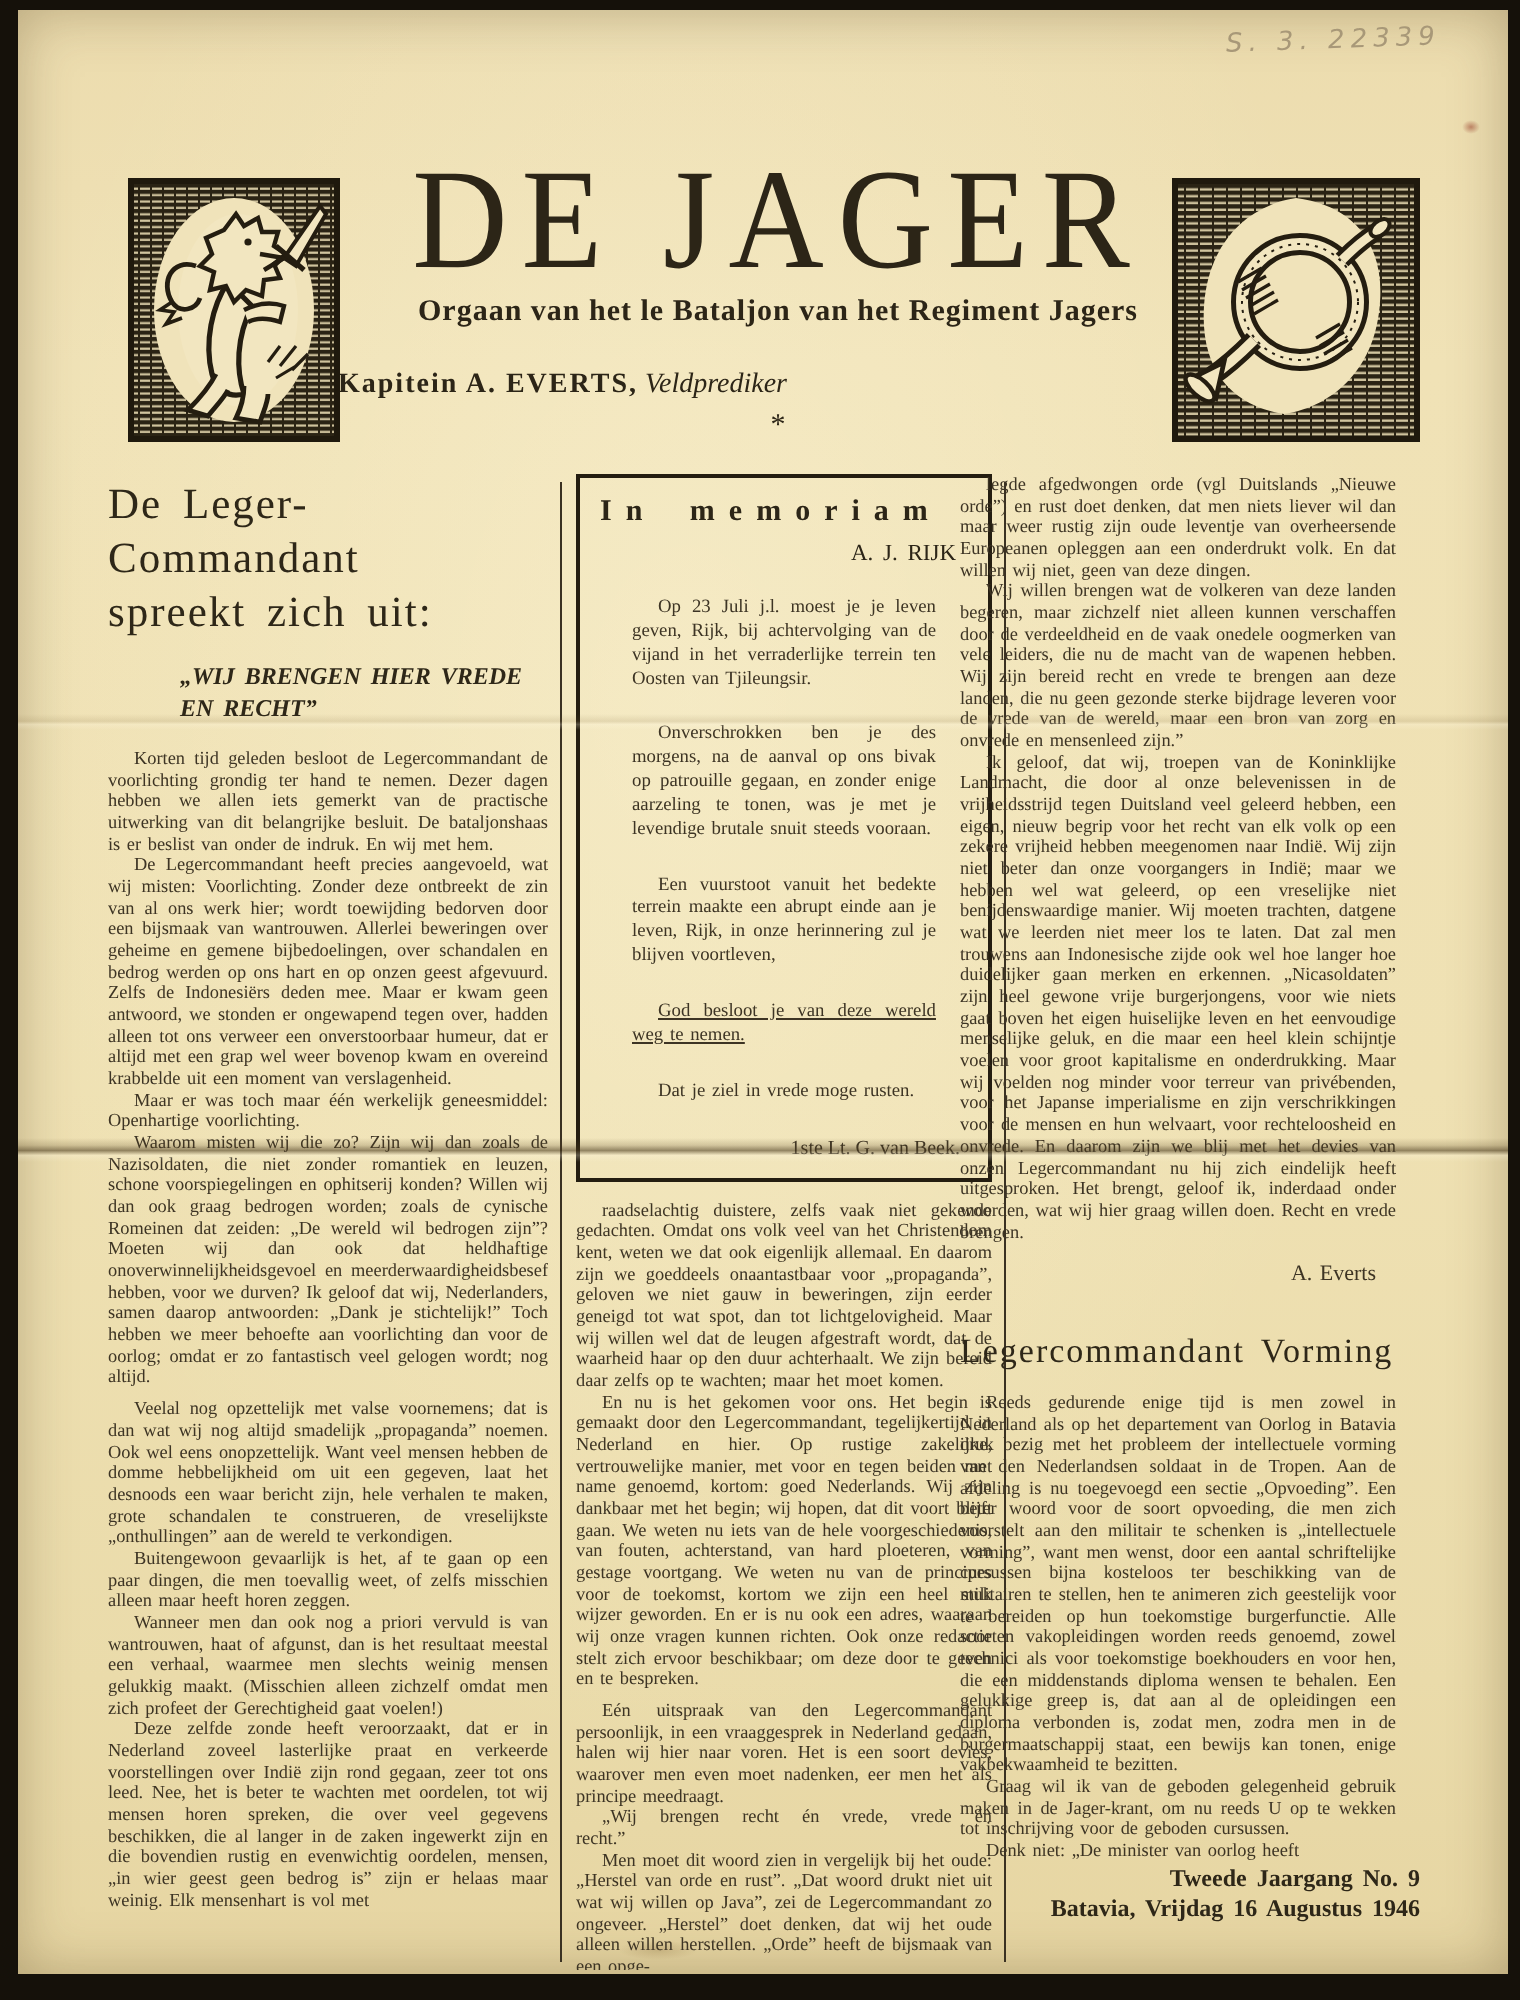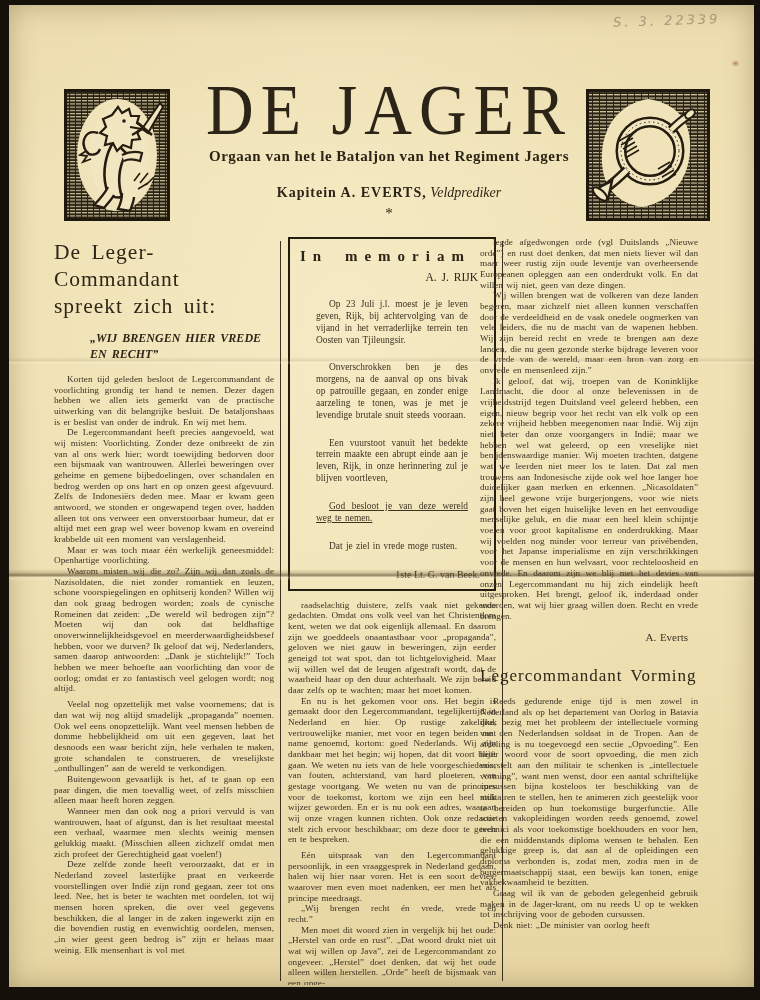--- a/index.html
+++ b/index.html
@@ -43,21 +43,21 @@
   }
   .subtitle{
     position:absolute;left:120px;top:143px;width:520px;text-align:center;
     font-size:15px;font-weight:bold;color:#2c2517;letter-spacing:.5px;
   }
   .ed-label{
     position:absolute;left:160px;top:165px;width:440px;text-align:center;
     font-size:12px;font-style:italic;letter-spacing:4px;color:#332b1d;
   }
   .ed-name{
-    position:absolute;left:160px;top:180px;width:440px;text-align:center;
+    position:absolute;left:160px;top:180px;width:440px;
     font-size:14px;color:#2c2517;
   }
   .ed-name b{letter-spacing:1px;}
   .ed-name i{font-weight:normal;}
   .ornament{
     position:absolute;left:160px;top:200px;width:440px;text-align:center;
     font-size:15px;color:#2c2517;
   }
 
   
@@ -219,18 +219,22 @@
     <p>legde afgedwongen orde (vgl Duitslands „Nieuwe orde”) en rust doet denken, dat men niets liever wil dan maar weer rustig zijn oude leventje van overheersende Europeanen opleggen aan een onderdrukt volk. En dat willen wij niet, geen van deze dingen.</p>
     <p>Wij willen brengen wat de volkeren van deze landen begeren, maar zichzelf niet alleen kunnen verschaffen door de verdeeldheid en de vaak onedele oogmerken van vele leiders, die nu de macht van de wapenen hebben. Wij zijn bereid recht en vrede te brengen aan deze landen, die nu geen gezonde sterke bijdrage leveren voor de vrede van de wereld, maar een bron van zorg en onvrede en mensenleed zijn.”</p>
     <p>Ik geloof, dat wij, troepen van de Koninklijke Landmacht, die door al onze belevenissen in de vrijheidsstrijd tegen Duitsland veel geleerd hebben, een eigen, nieuw begrip voor het recht van elk volk op een zekere vrijheid hebben meegenomen naar Indië. Wij zijn niet beter dan onze voorgangers in Indië; maar we hebben wel wat geleerd, op een vreselijke niet benijdenswaardige manier. Wij moeten trachten, datgene wat we leerden niet meer los te laten. Dat zal men trouwens aan Indonesische zijde ook wel hoe langer hoe duidelijker gaan merken en erkennen. „Nicasoldaten” zijn heel gewone vrije burgerjongens, voor wie niets gaat boven het eigen huiselijke leven en het eenvoudige menselijke geluk, en die maar een heel klein schijntje voelen voor groot kapitalisme en onderdrukking. Maar wij voelden nog minder voor terreur van privébenden, voor het Japanse imperialisme en zijn verschrikkingen voor de mensen en hun welvaart, voor rechteloosheid en onvrede. En daarom zijn we blij met het devies van onzen Legercommandant nu hij zich eindelijk heeft uitgesproken. Het brengt, geloof ik, inderdaad onder woorden, wat wij hier graag willen doen. Recht en vrede brengen.</p>
     <p class="sig-right">A. Everts</p>
     <div class="sec-title">Legercommandant Vorming</div>
     <p>Reeds gedurende enige tijd is men zowel in Nederland als op het departement van Oorlog in Batavia druk bezig met het probleem der intellectuele vorming van den Nederlandsen soldaat in de Tropen. Aan de afdeling is nu toegevoegd een sectie „Opvoeding”. Een beter woord voor de soort opvoeding, die men zich voorstelt aan den militair te schenken is „intellectuele vorming”, want men wenst, door een aantal schriftelijke cursussen bijna kosteloos ter beschikking van de militairen te stellen, hen te animeren zich geestelijk voor te bereiden op hun toekomstige burgerfunctie. Alle soorten vakopleidingen worden reeds genoemd, zowel technici als voor toekomstige boekhouders en voor hen, die een middenstands diploma wensen te behalen. Een gelukkige greep is, dat aan al de opleidingen een diploma verbonden is, zodat men, zodra men in de burgermaatschappij staat, een bewijs kan tonen, enige vakbekwaamheid te bezitten.</p>
     <p>Graag wil ik van de geboden gelegenheid gebruik maken in de Jager-krant, om nu reeds U op te wekken tot inschrijving voor de geboden cursussen.</p>
     <p>Denk niet: „De minister van oorlog heeft</p>
   </div>
 
+  <div class="footer">
+    <div>Tweede Jaargang No. 9</div>
+    <div>Batavia, Vrijdag 16 Augustus 1946</div>
+  </div>
 
   <div class="crease light"></div>
   <div class="crease dark"></div>
   <div class="stain s1"></div>
   <div class="stain s2"></div>
 </div>
 
 </body></html>

